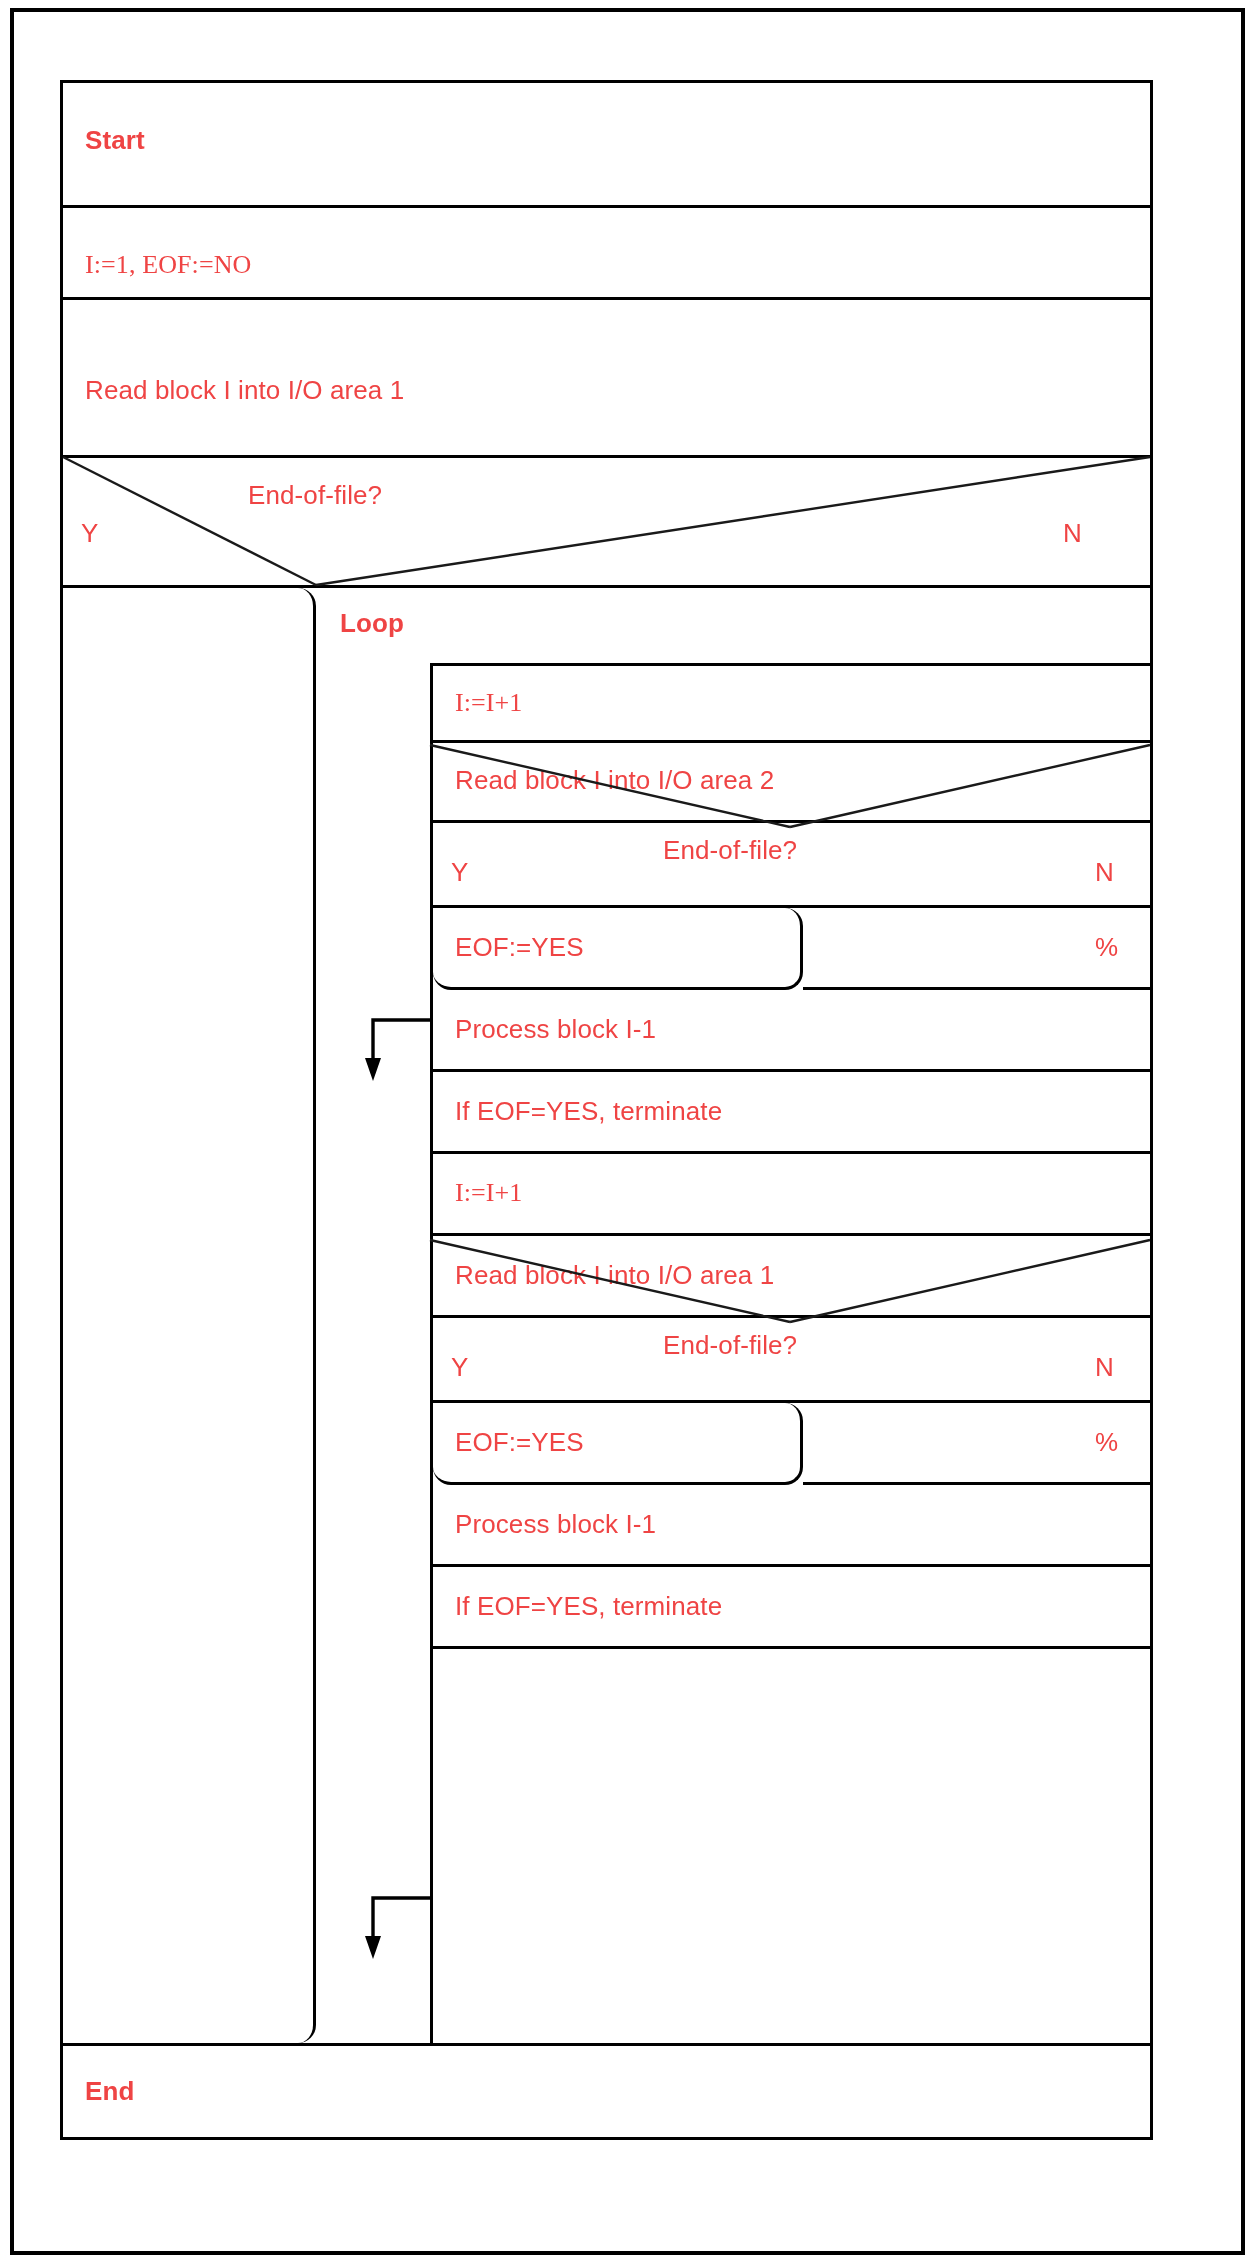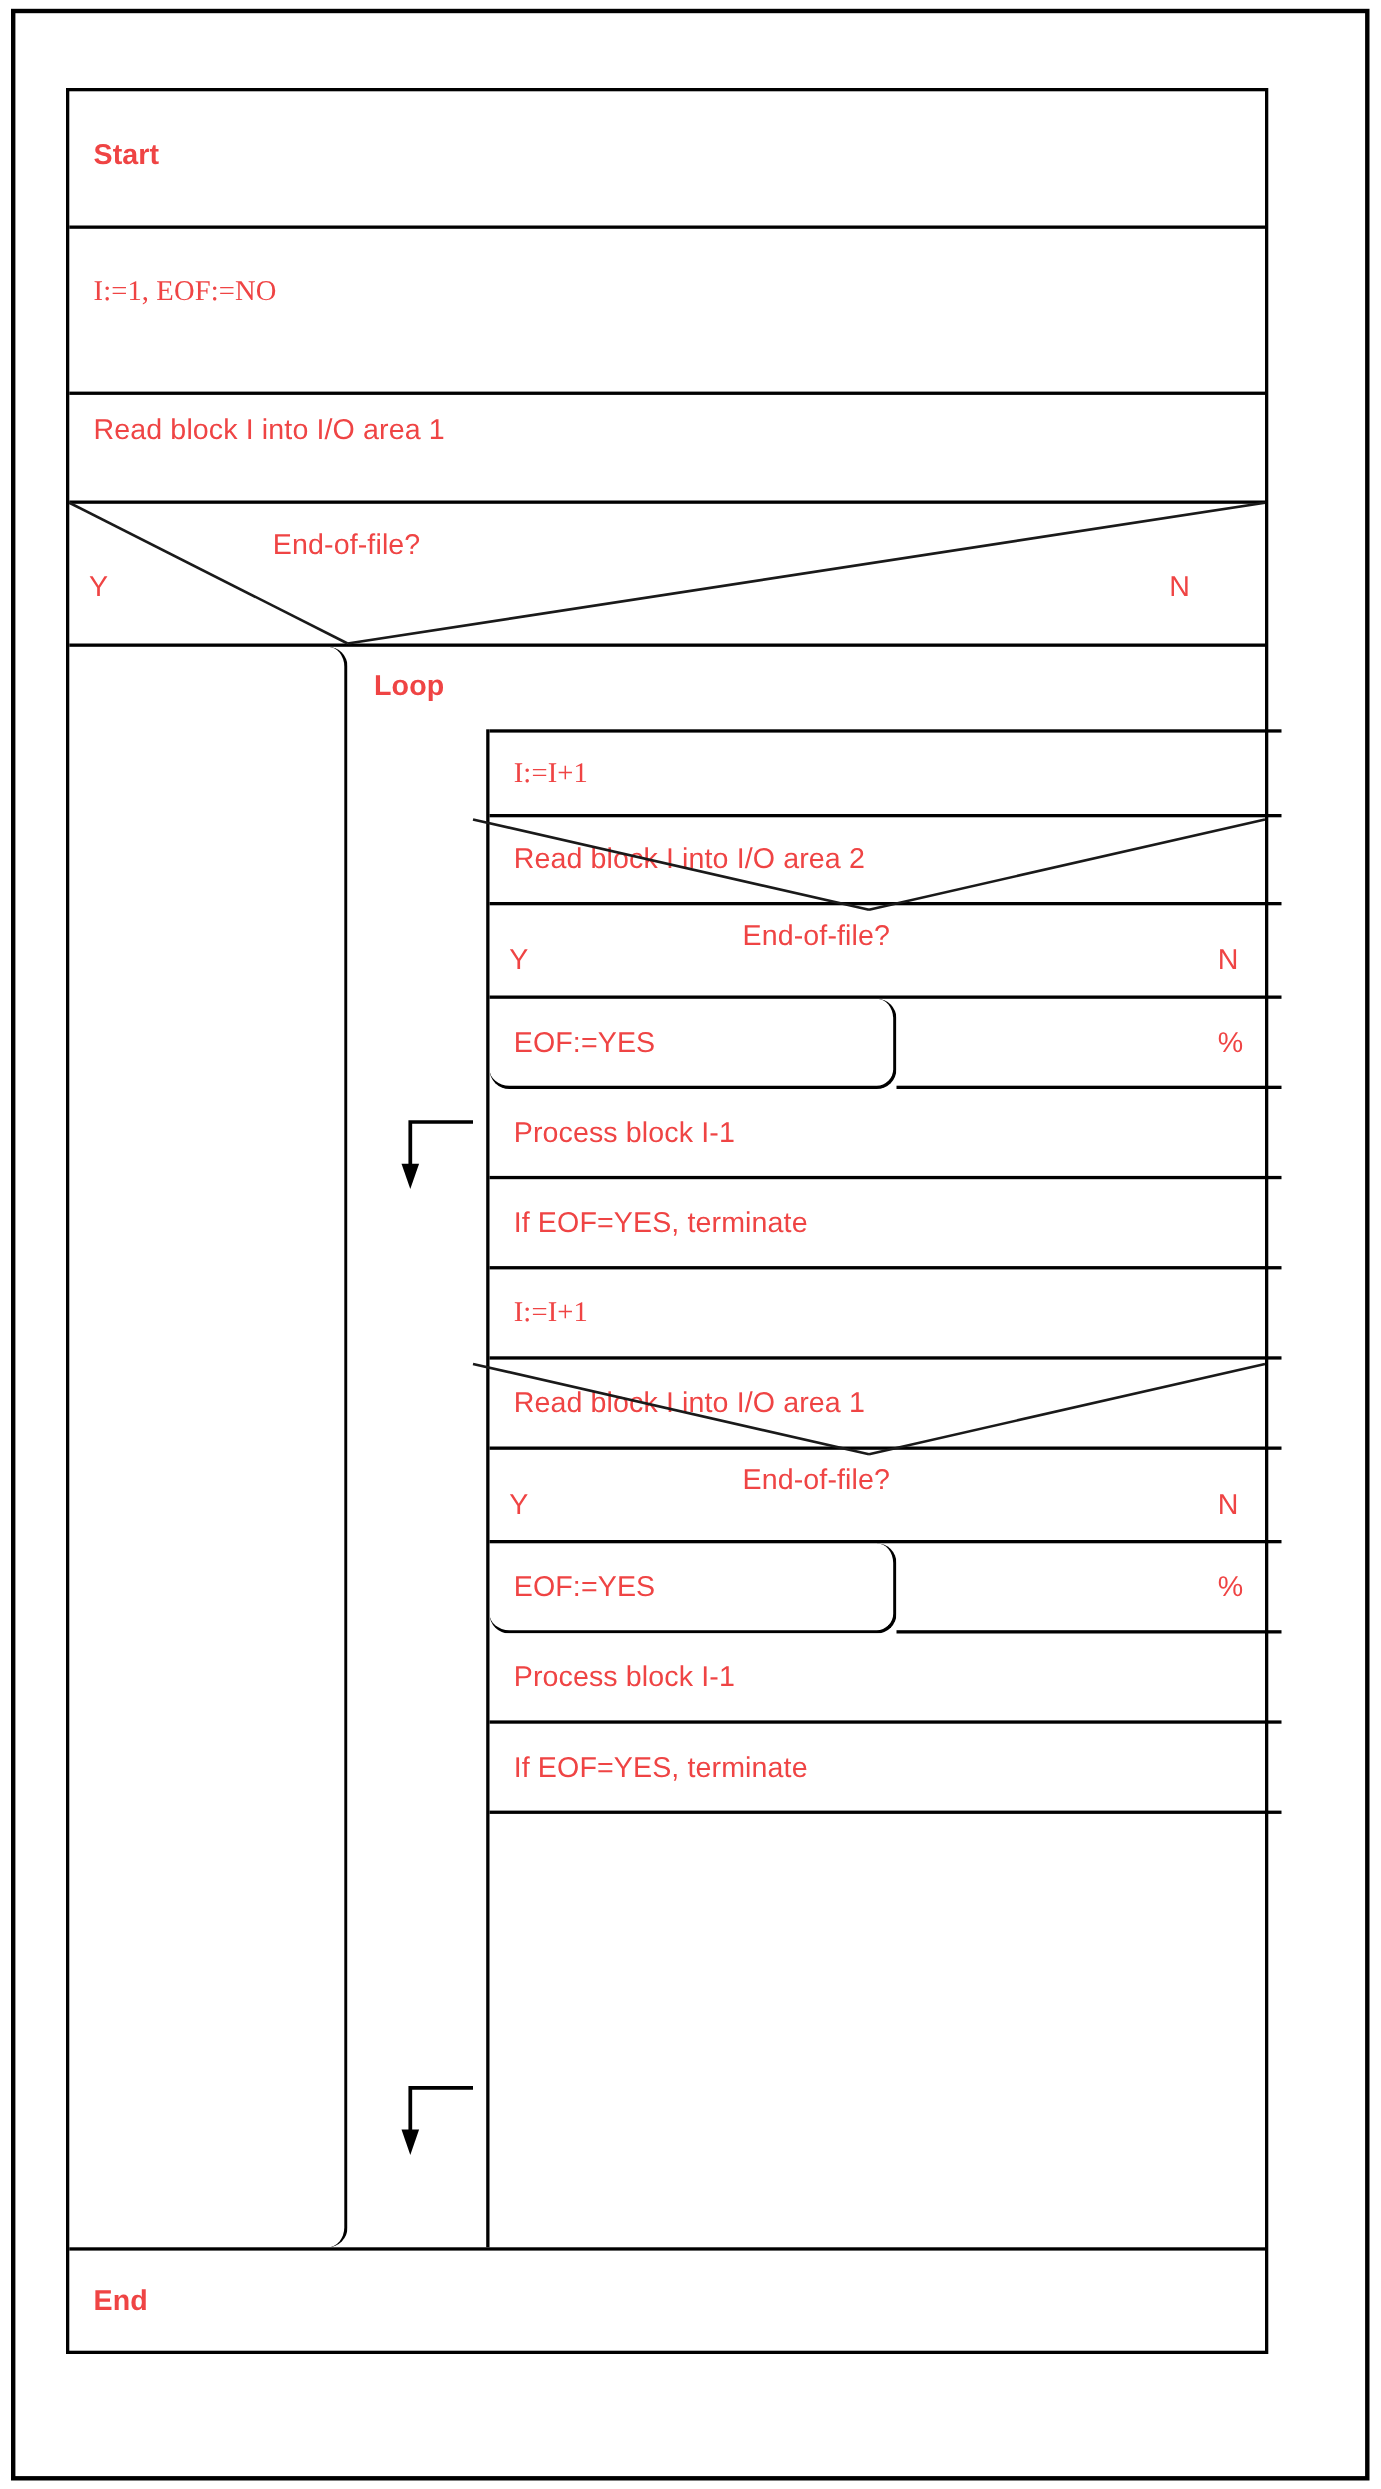--- a/index.html
+++ b/index.html
@@ -21,21 +21,21 @@
     position:absolute;left:60px;top:80px;width:1093px;height:2060px;
     box-sizing:border-box;
     border:3px solid #000;
     background:#fff;
   }
 
   
   .cell{position:absolute;box-sizing:border-box;background:transparent;}
   .bt{border-top:3px solid #000;}
   .bb{border-bottom:3px solid #000;}
-  .bl{border-left:3px solid #000;margin-left:12px;}
+  .bl{border-left:3px solid #000;}
   .br{border-right:3px solid #000;border-radius:18px;}
 
   .lbl{
     position:absolute;
     color:#ef4444;
     font-size:26px;
     line-height:1;
     white-space:nowrap;
     letter-spacing:.1px;
   }
@@ -51,21 +51,21 @@
 <div class="page">
 
   <div class="outer-frame"></div>
 
   <div class="ns-box">
 
     <div class="cell bb" style="left:0;top:0;width:1087px;height:125px;">
       <span class="lbl bold" style="left:22px;top:44px;">Start</span>
     </div>
 
-    <div class="cell bb" style="left:0;top:125px;width:1087px;height:151px;">
+    <div class="cell bb" style="left:0;top:125px;width:1087px;height:92px;">
       <span class="lbl ser" style="left:22px;top:44px;">I:=1, EOF:=NO</span>
     </div>
 
     <div class="cell bb" style="left:0;top:250px;width:1087px;height:125px;">
       <span class="lbl" style="left:22px;top:44px;">Read block I into I/O area 1</span>
     </div>
 
     <div class="cell bb" style="left:0;top:375px;width:1087px;height:130px;">
       <span class="lbl" style="left:185px;top:24px;">End-of-file?</span>
       <span class="lbl" style="left:18px;top:62px;">Y</span>

